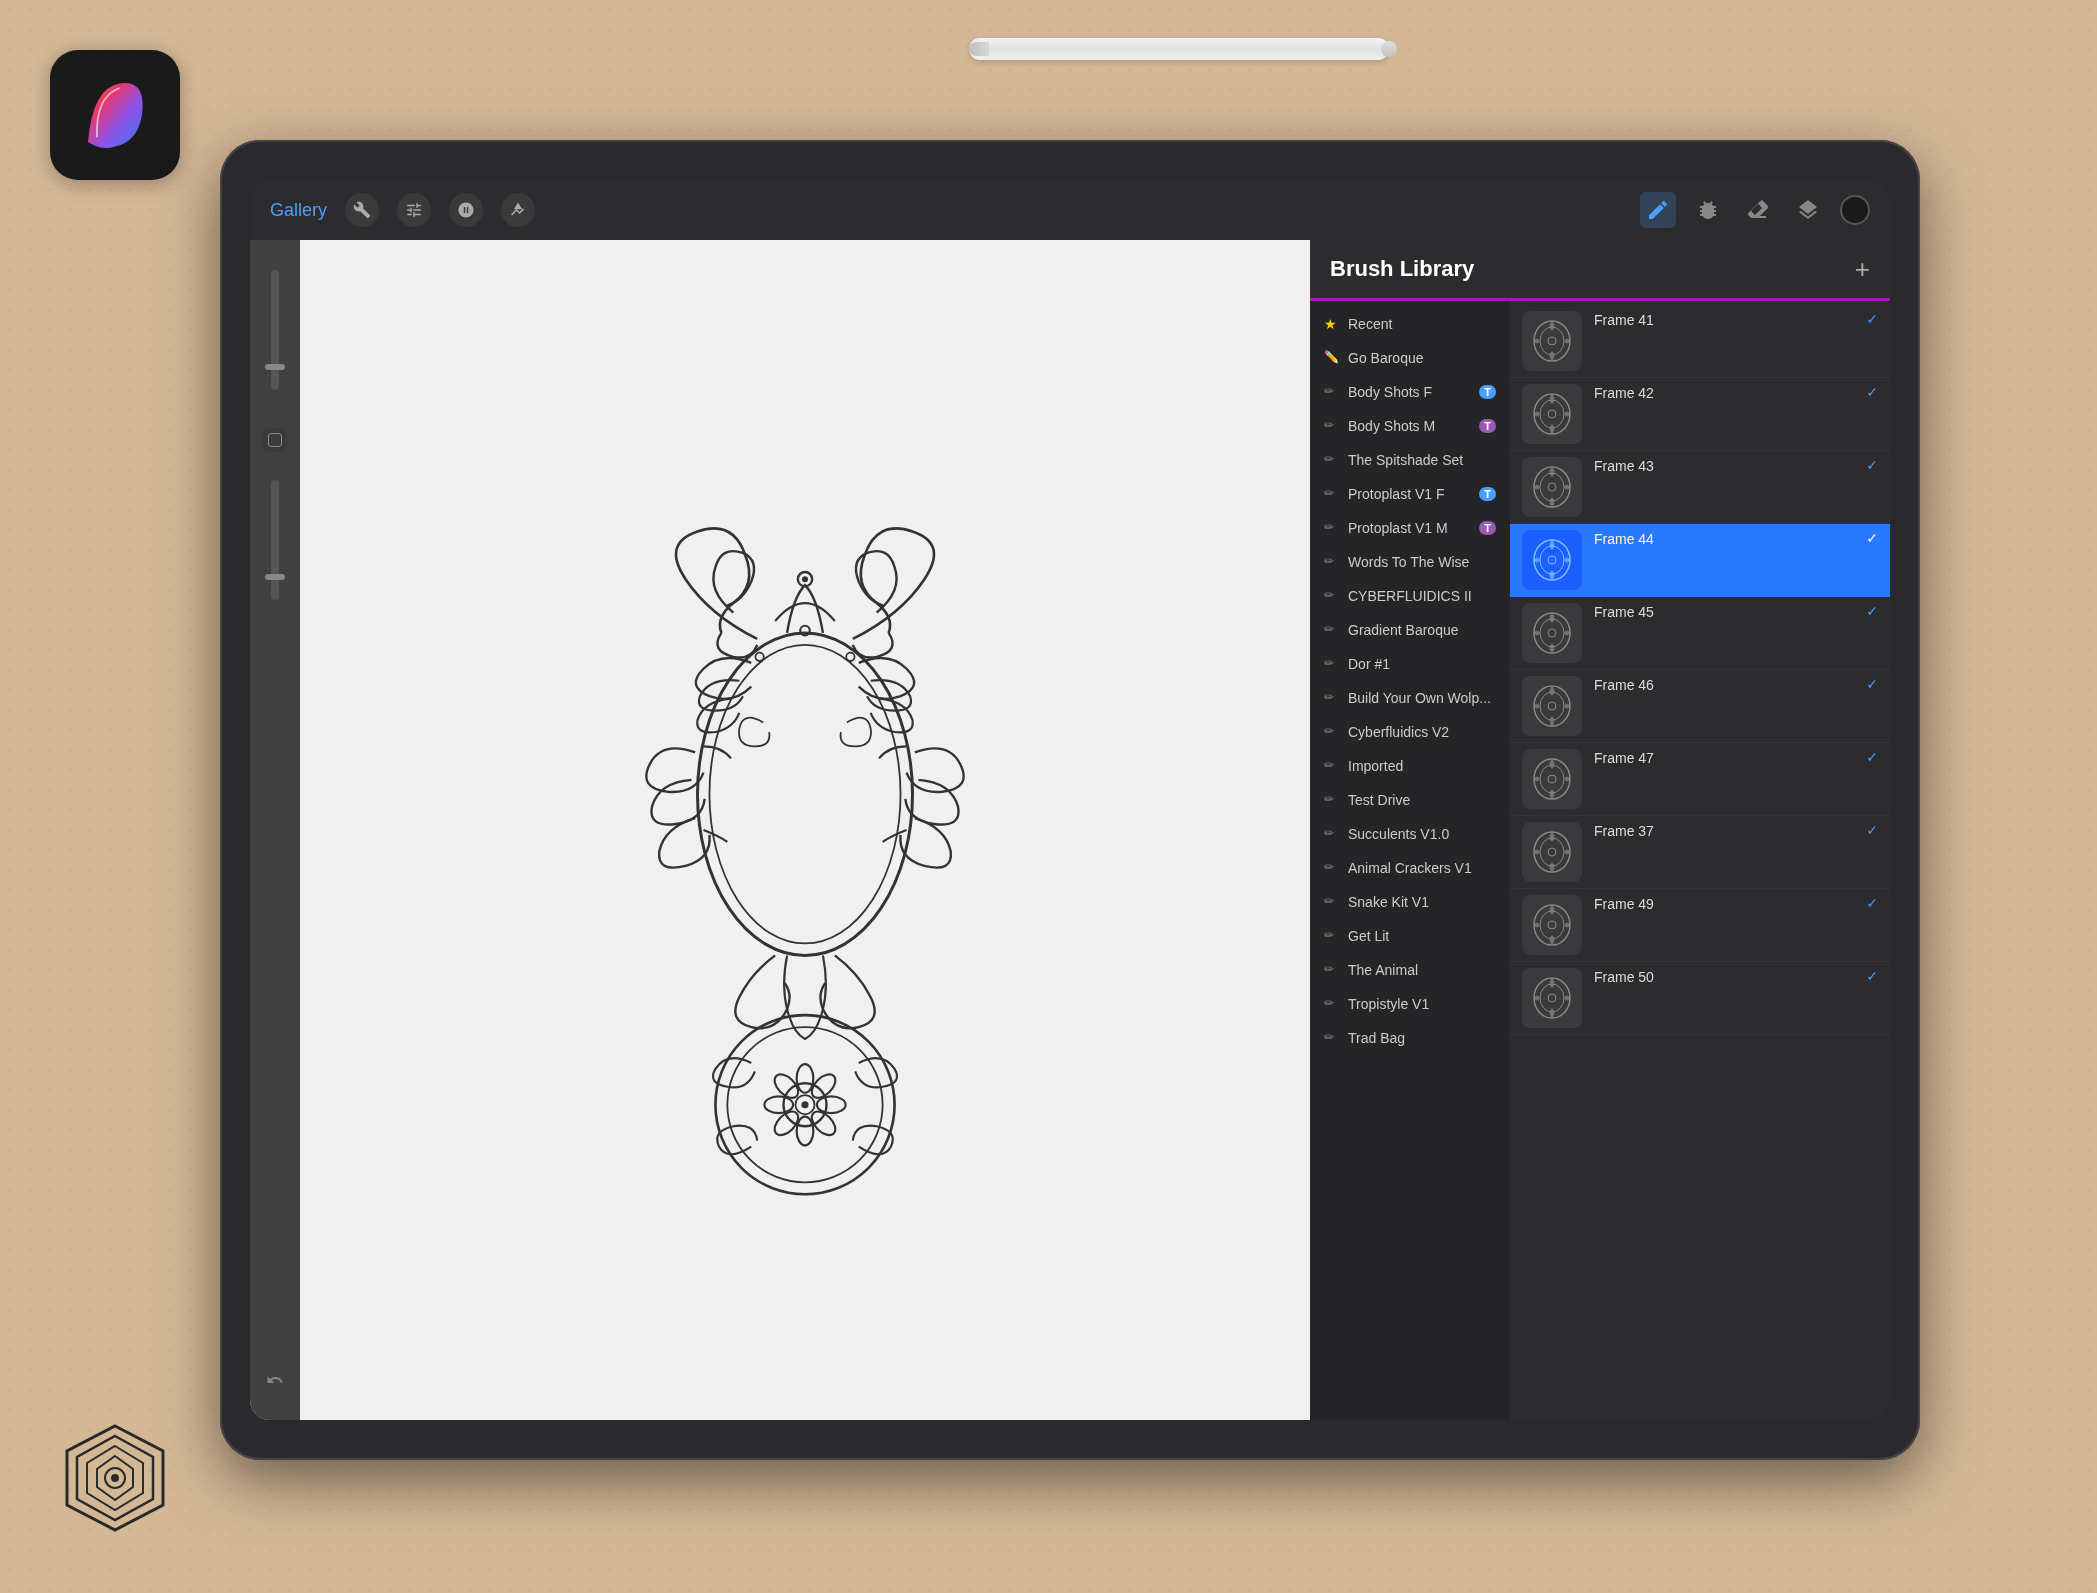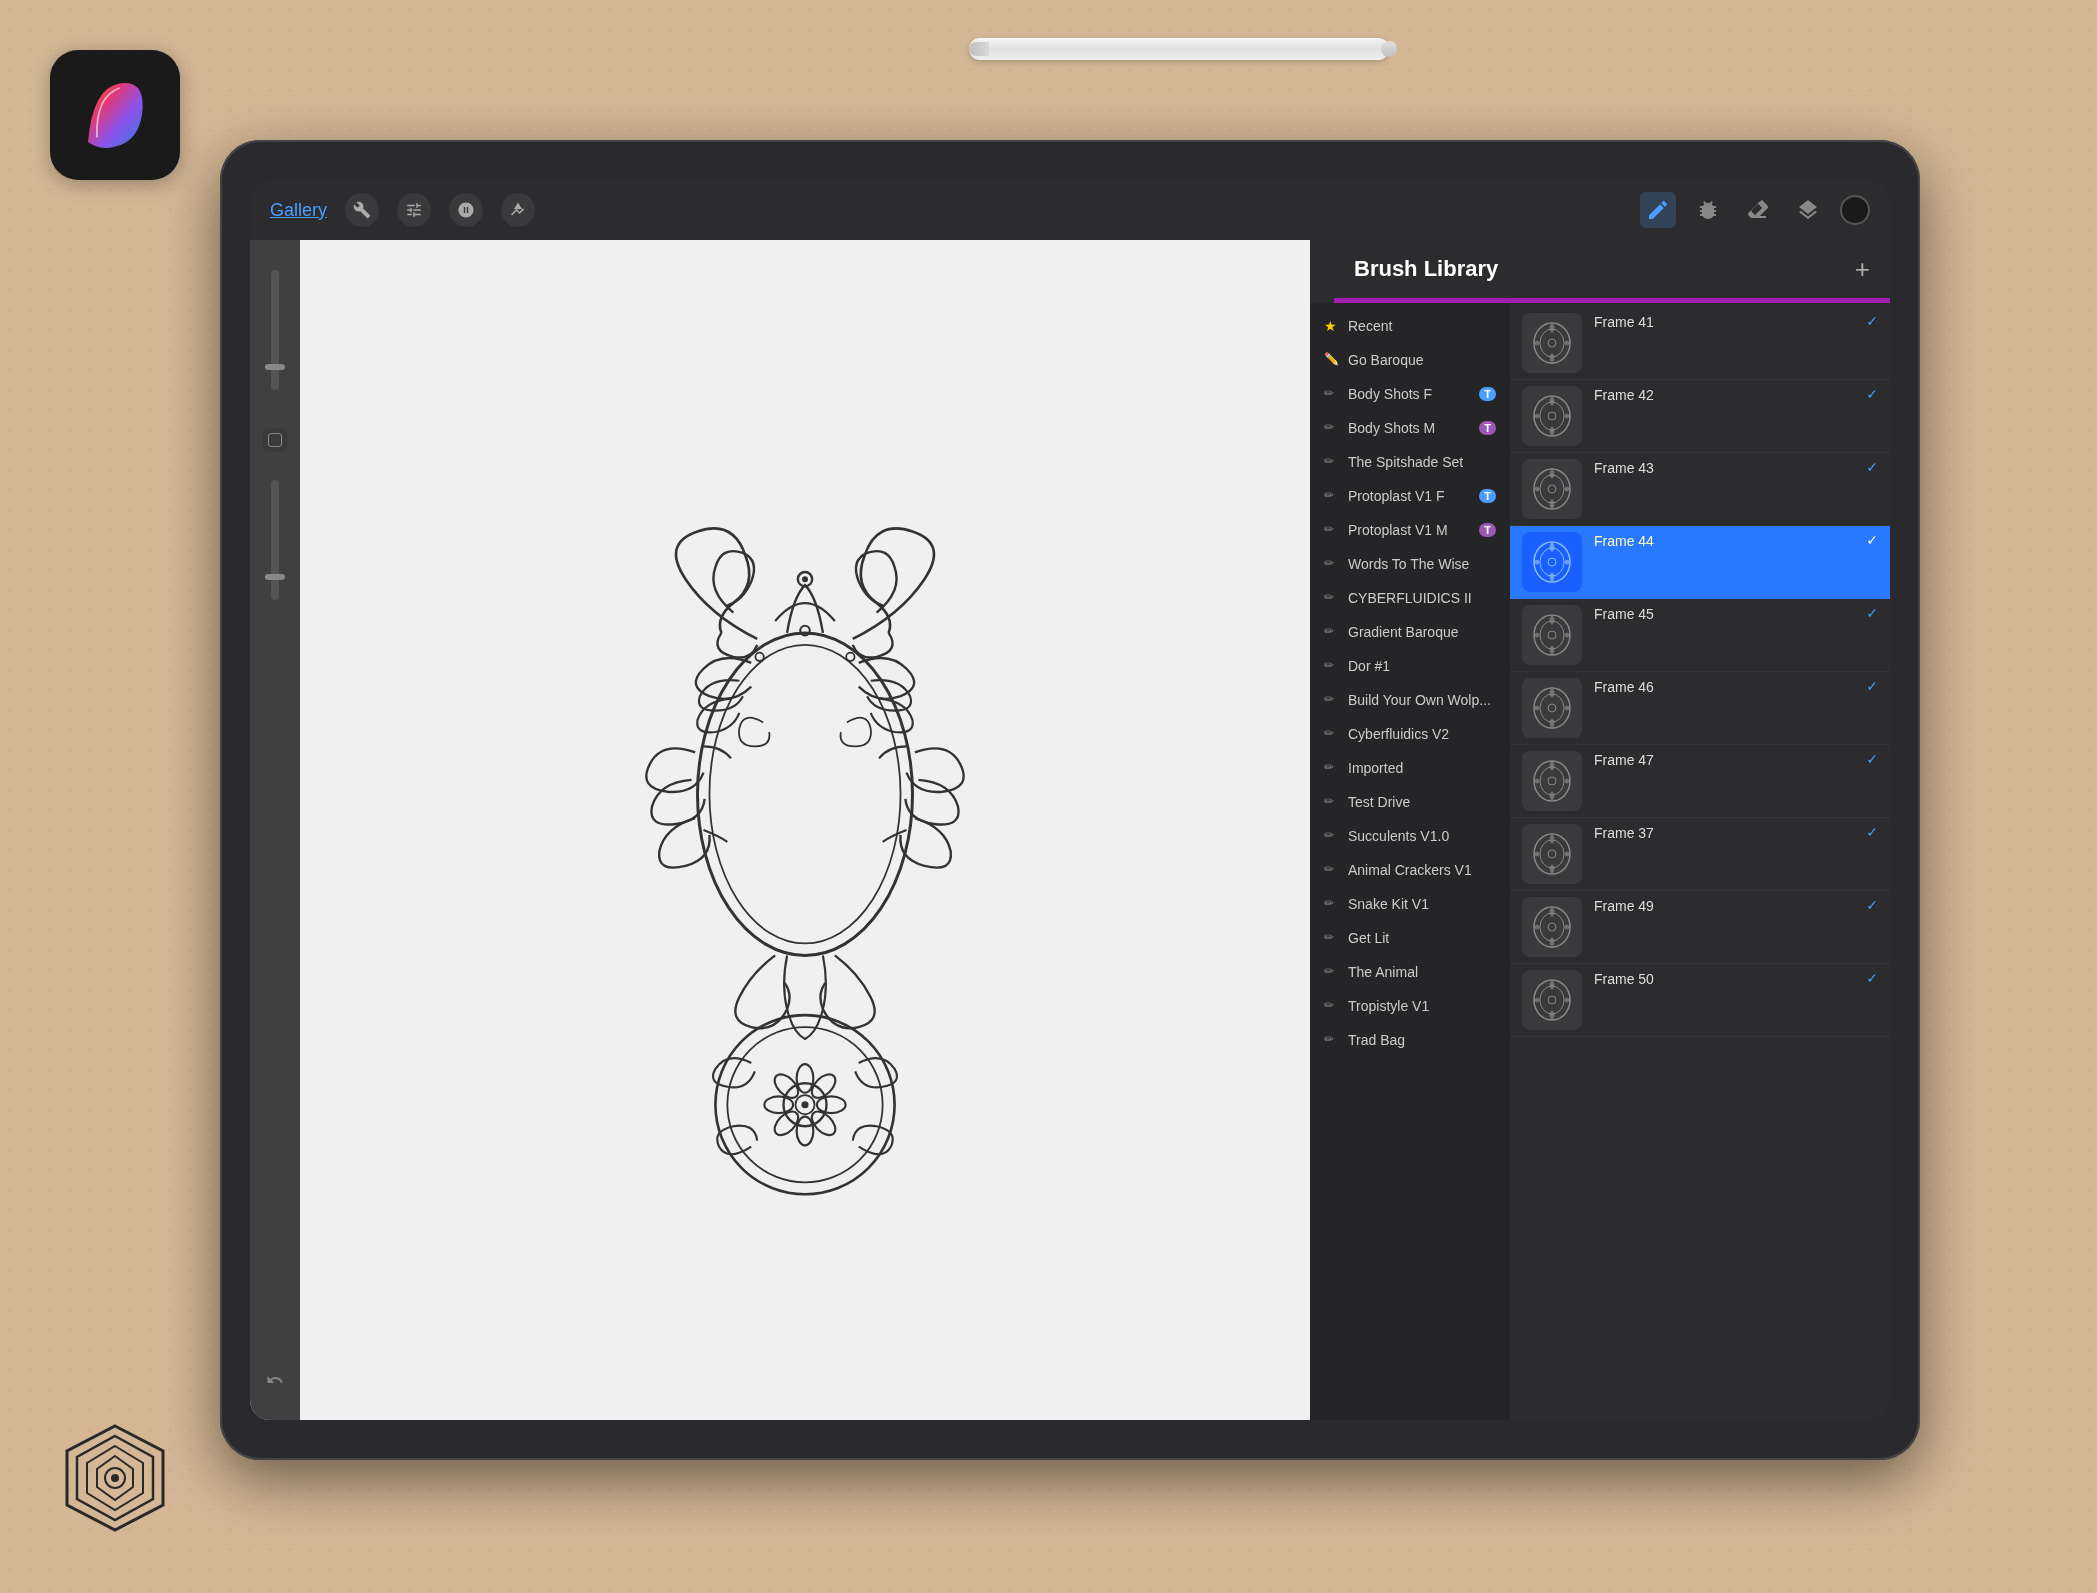--- a/index.html
+++ b/index.html
@@ -128,21 +128,20 @@
     .toolbar-left {
       display: flex;
       align-items: center;
       gap: 18px;
     }
     .gallery-btn {
       color: #4a9eff;
       font-size: 18px;
       font-weight: 500;
       cursor: pointer;
-      text-decoration: underline;
     }
     .toolbar-icon {
       width: 34px;
       height: 34px;
       border-radius: 50%;
       background: #3a3a3c;
       display: flex;
       align-items: center;
       justify-content: center;
       cursor: pointer;
@@ -257,22 +256,21 @@
       flex-direction: column;
       flex-shrink: 0;
       height: 100%;
     }
 
     .brush-library-header {
       display: flex;
       align-items: center;
       justify-content: space-between;
       padding: 16px 20px;
-      border-bottom: 5px solid #a21caf;
-      margin-left: 24px;
+      border-bottom: 3px solid #a21caf;
     }
     .brush-library-title {
       color: #fff;
       font-size: 22px;
       font-weight: 600;
     }
     .add-btn {
       color: #aaa;
       font-size: 26px;
       cursor: pointer;

